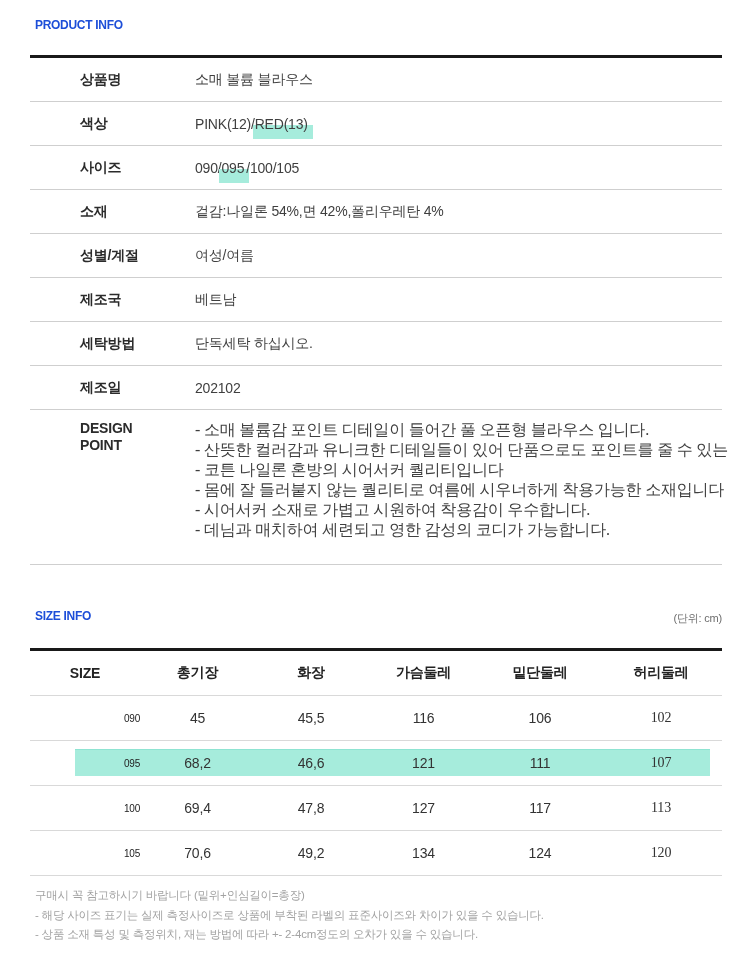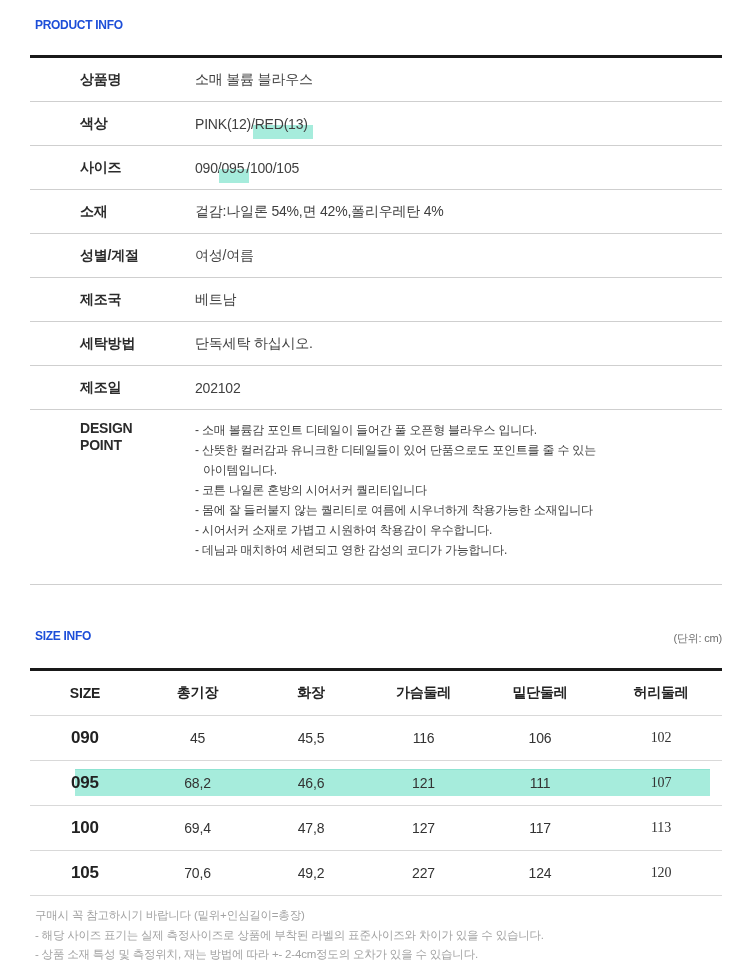--- a/index.html
+++ b/index.html
@@ -68,25 +68,26 @@
     padding-top: 10px;
     padding-bottom: 24px;
   }
   .dp-label div {
     font-size: 14px;
     font-weight: 700;
     color: #2b2b2b;
     line-height: 17px;
   }
   .dp-lines div {
-    font-size: 12px;
+    font-size: 16px;
     line-height: 20px;
     color: #3f3f3f;
     letter-spacing: -0.2px;
     white-space: nowrap;
+    font-family: Liberation Serif, serif;
   }
   .dp-lines .wrap-cont { padding-left: 8px; }
 
   
   .size-head {
     margin: 39px 28px 0 35px;
     width: 687px;
     display: flex;
     justify-content: space-between;
     align-items: flex-end;
@@ -118,21 +119,21 @@
     color: #333333;
     letter-spacing: -0.2px;
   }
   .cw0 { width: 110px; }
   .cw1 { width: 115px; }
   .cw2 { width: 112px; }
   .cw3 { width: 113px; }
   .cw4 { width: 120px; }
   .cw5 { width: 122px; font-family: Liberation Serif, serif; }
   .s-row.header .s-cell { font-weight: 700; color: #222222; }
-  .s-cell.size-col { font-weight: 700; color: #222222; font-size: 17px; }
+  .s-cell.size-col { font-weight: 400; color: #222222; font-size: 10px; text-align: right; }
 
   .band {
     position: absolute;
     left: 45px;
     right: 12px;
     top: 8px;
     bottom: 9px;
     background: #a6ecdc;
     border-top: 1px solid #8ee4d2;
     z-index: 0;
@@ -197,21 +198,20 @@
     </div>
 
     <div class="p-row dp-row">
       <div class="p-label dp-label">
         <div>DESIGN</div>
         <div>POINT</div>
       </div>
       <div class="p-value dp-lines">
         <div>- 소매 볼륨감 포인트 디테일이 들어간 풀 오픈형 블라우스 입니다.</div>
         <div>- 산뜻한 컬러감과 유니크한 디테일들이 있어 단품으로도 포인트를 줄 수 있는</div>
-        <div class="wrap-cont">아이템입니다.</div>
         <div>- 코튼 나일론 혼방의 시어서커 퀄리티입니다</div>
         <div>- 몸에 잘 들러붙지 않는 퀄리티로 여름에 시우너하게 착용가능한 소재입니다</div>
         <div>- 시어서커 소재로 가볍고 시원하여 착용감이 우수합니다.</div>
         <div>- 데님과 매치하여 세련되고 영한 감성의 코디가 가능합니다.</div>
       </div>
     </div>
 
   </div>
 
   <div class="size-head">
@@ -255,21 +255,21 @@
       <div class="s-cell cw2">47,8</div>
       <div class="s-cell cw3">127</div>
       <div class="s-cell cw4">117</div>
       <div class="s-cell cw5">113</div>
     </div>
 
     <div class="s-row">
       <div class="s-cell cw0 size-col">105</div>
       <div class="s-cell cw1">70,6</div>
       <div class="s-cell cw2">49,2</div>
-      <div class="s-cell cw3">227</div>
+      <div class="s-cell cw3">134</div>
       <div class="s-cell cw4">124</div>
       <div class="s-cell cw5">120</div>
     </div>
 
   </div>
 
   <div class="notes">
     <div>구매시 꼭 참고하시기 바랍니다 (밑위+인심길이=총장)</div>
     <div>- 해당 사이즈 표기는 실제 측정사이즈로 상품에 부착된 라벨의 표준사이즈와 차이가 있을 수 있습니다.</div>
     <div>- 상품 소재 특성 및 측정위치, 재는 방법에 따라 +- 2-4cm정도의 오차가 있을 수 있습니다.</div>

